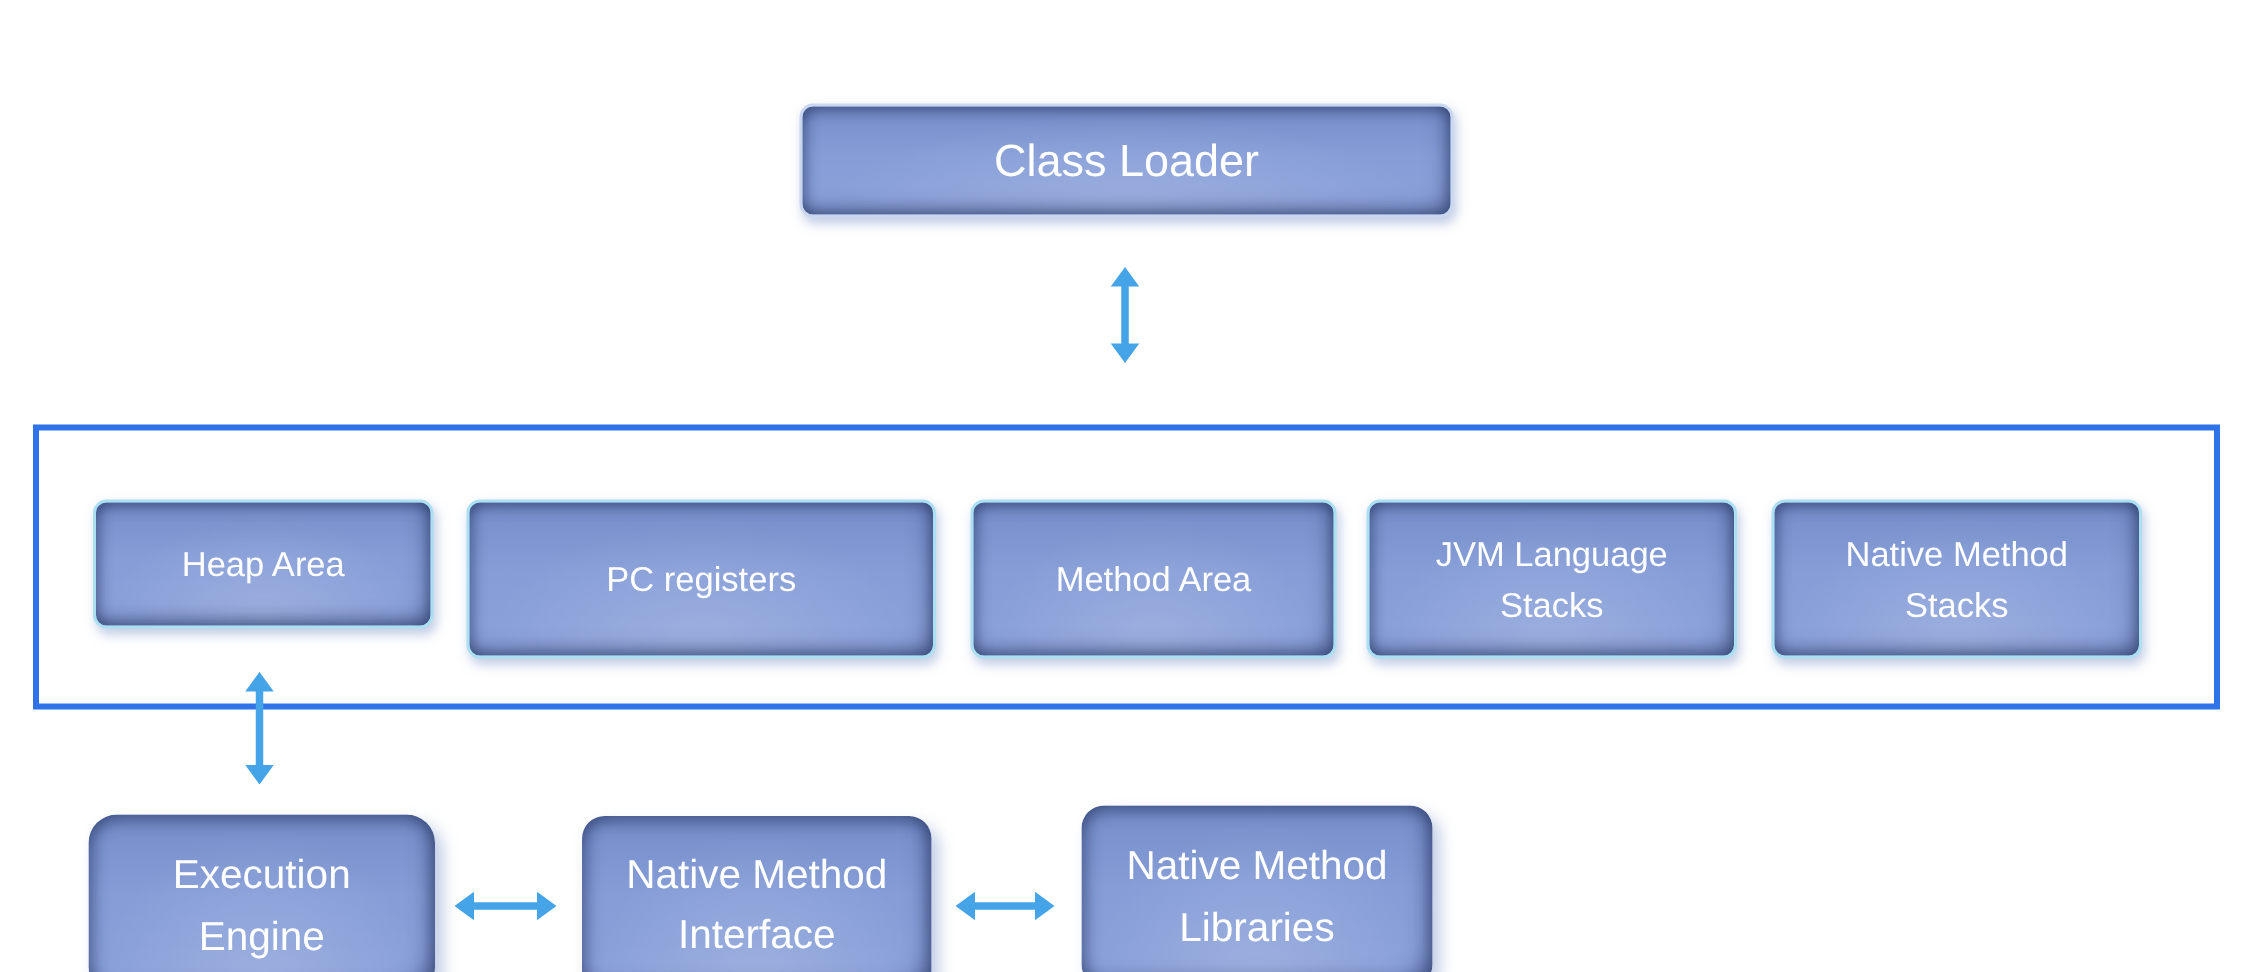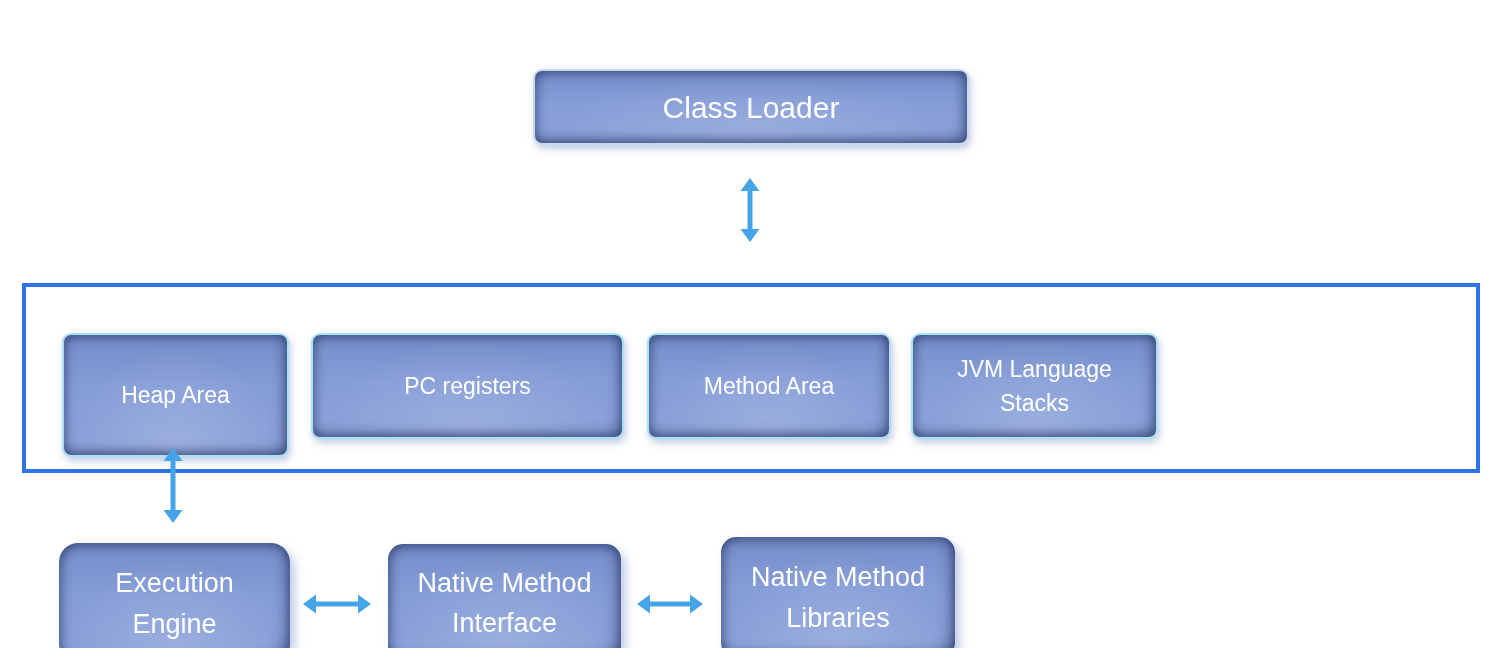--- a/index.html
+++ b/index.html
@@ -66,21 +66,21 @@
   .w160 { max-width: 160px; }
   .w180 { max-width: 180px; }
   .w190 { max-width: 190px; }
 
   
   #class-loader        { left: 533px;  top: 33px;  width: 436px; height: 76px;  }
   #runtime-container   {
     position: absolute; left: 22px; top: 247px; width: 1458px; height: 190px;
     box-sizing: border-box; border: 4px solid var(--container-border);
   }
-  #heap-area           { left: 62px;   top: 297px; width: 227px; height: 124px; }
+  #heap-area           { left: 62px;   top: 297px; width: 227px; height: 86px; }
   #pc-registers        { left: 311px;  top: 297px; width: 313px; height: 106px; }
   #method-area         { left: 647px;  top: 297px; width: 244px; height: 106px; }
   #jvm-language-stacks { left: 911px;  top: 297px; width: 247px; height: 106px; }
   #native-method-stacks{ left: 1181px; top: 297px; width: 247px; height: 106px; }
   #execution-engine    { left: 59px;   top: 507px; width: 231px; height: 121px; border-radius: 19px; }
   #native-method-interface { left: 388px; top: 508px; width: 233px; height: 118px; }
   #native-method-libraries { left: 721px; top: 501px; width: 234px; height: 121px; }
 
   .arrow { position: absolute; color: var(--arrow-blue); }
   #arrow-v1 { left: 738px; top: 142px; }
@@ -114,20 +114,23 @@
   </div>
 
   <div class="box box--rim-cyan fs-mid" id="method-area">
     <span class="label">Method Area</span>
   </div>
 
   <div class="box box--rim-cyan fs-mid" id="jvm-language-stacks">
     <span class="label w190">JVM Language Stacks</span>
   </div>
 
+  <div class="box box--rim-cyan fs-mid" id="native-method-stacks">
+    <span class="label w180">Native Method Stacks</span>
+  </div>
 
   <svg class="arrow" id="arrow-v2" width="24" height="75" viewBox="0 0 24 75">
     <polygon points="12,0 21.5,13 2.5,13" fill="currentColor"></polygon>
     <rect x="9.5" y="11" width="5" height="53" fill="currentColor"></rect>
     <polygon points="12,75 21.5,62 2.5,62" fill="currentColor"></polygon>
   </svg>
 
   <div class="box box--soft fs-bottom" id="execution-engine">
     <span class="label w160">Execution Engine</span>
   </div>

